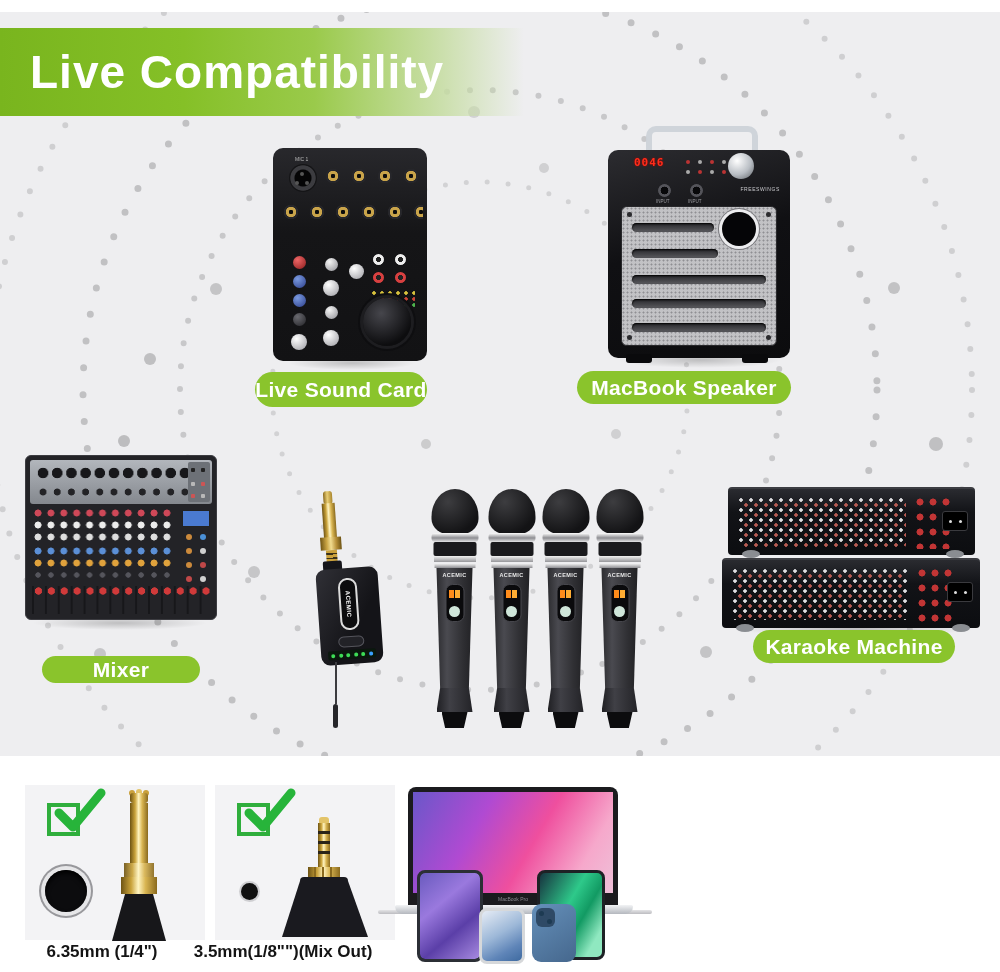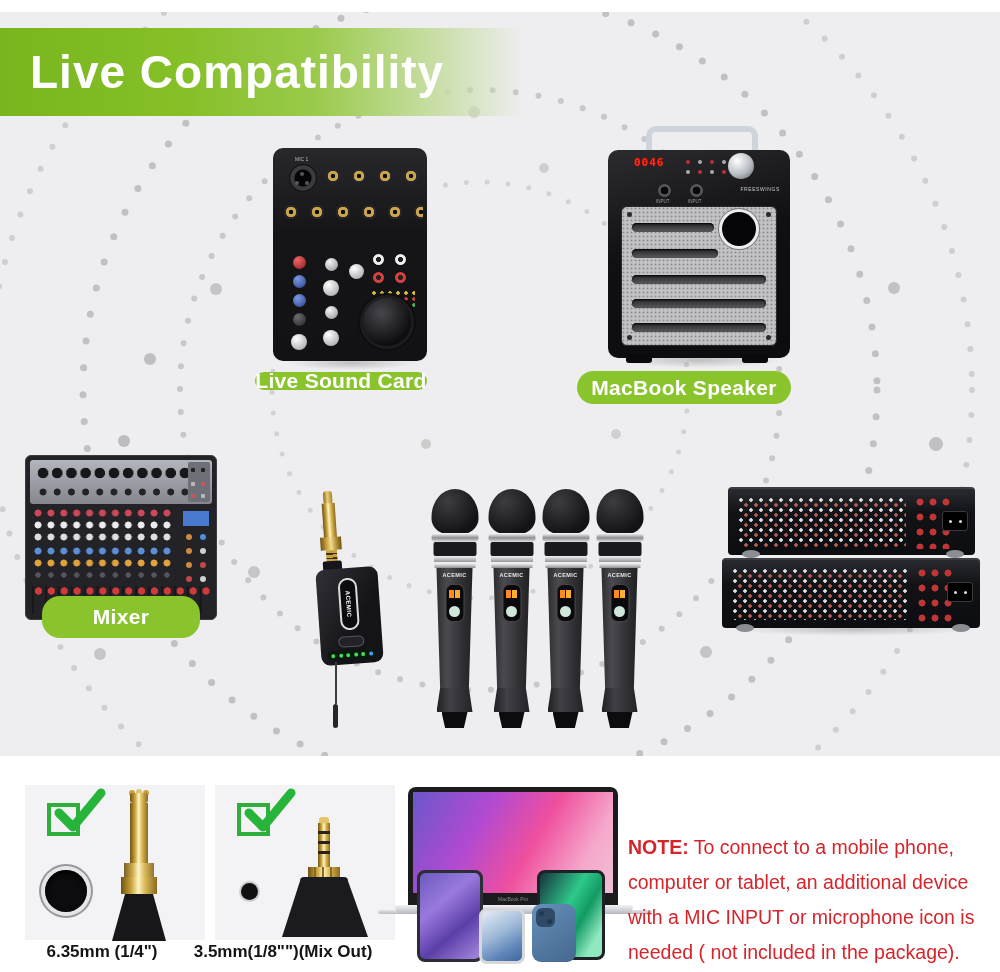--- a/index.html
+++ b/index.html
@@ -235,21 +235,21 @@
     <div class="kn" style="left:52px;top:158px;width:13px;height:13px;background:radial-gradient(circle at 35% 30%,#f4f4f4,#8e8e94);"></div>
     <div class="kn" style="left:50px;top:182px;width:16px;height:16px;background:radial-gradient(circle at 35% 30%,#fff,#9a9aa0);"></div>
     <div class="kn" style="left:76px;top:116px;width:15px;height:15px;background:radial-gradient(circle at 35% 30%,#fff,#9a9aa0);"></div>
     <div class="kn" style="left:100px;top:106px;width:11px;height:11px;background:radial-gradient(circle,#222 30%,#eee 34% 70%,#555 74%);"></div>
     <div class="kn" style="left:122px;top:106px;width:11px;height:11px;background:radial-gradient(circle,#222 30%,#eee 34% 70%,#555 74%);"></div>
     <div class="kn" style="left:100px;top:124px;width:11px;height:11px;background:radial-gradient(circle,#222 30%,#d84040 34% 70%,#722 74%);"></div>
     <div class="kn" style="left:122px;top:124px;width:11px;height:11px;background:radial-gradient(circle,#222 30%,#d84040 34% 70%,#722 74%);"></div>
     <div class="sc-leds" style="top:142px;"></div>
     <div class="sc-bigknob"></div>
   </div>
-  <div class="pill" style="left:255px;top:372px;width:172px;height:18px;">Live Sound Card</div>
+  <div class="pill" style="left:255px;top:372px;width:172px;height:35px;">Live Sound Card</div>
 
   <div class="spk-handle"></div>
   <div class="shadow" style="left:618px;top:352px;width:164px;height:16px;"></div>
   <div class="speaker">
     <div class="spk-display">0046</div>
     <div class="spk-dots"></div>
     <div class="spk-knob"></div>
     <div class="spk-in" style="left:50px;top:34px;"></div>
     <div class="spk-in" style="left:82px;top:34px;"></div>
     <div class="spk-inlabel" style="left:48px;top:49px;">INPUT</div>
@@ -282,37 +282,38 @@
     <div class="mrow" style="top:52px;background-image:radial-gradient(circle at 6px 5px,#cf4858 3.2px,transparent 3.8px);"></div>
     <div class="mrow" style="top:64px;background-image:radial-gradient(circle at 6px 5px,#ececec 3.2px,transparent 3.8px);"></div>
     <div class="mrow" style="top:76px;background-image:radial-gradient(circle at 6px 5px,#dedede 3.2px,transparent 3.8px);"></div>
     <div class="mrow" style="top:90px;background-image:radial-gradient(circle at 6px 5px,#5b8fd6 3.2px,transparent 3.8px);"></div>
     <div class="mrow" style="top:102px;background-image:radial-gradient(circle at 6px 5px,#e0a23c 3.2px,transparent 3.8px);"></div>
     <div class="mrow" style="top:114px;background-image:radial-gradient(circle at 6px 5px,#55555c 2.4px,transparent 3px);"></div>
     <div class="mx-screen"></div>
     <div class="mx-rdots"></div>
     <div class="mx-faders"></div>
   </div>
-  <div class="pill" style="left:42px;top:596px;width:158px;height:42px;">Mixer</div>
+  <div class="pill" style="left:42px;top:656px;width:158px;height:27px;">Mixer</div>
 
   <div class="shadow" style="left:732px;top:622px;width:244px;height:14px;"></div>
   <div class="kunit" style="left:728px;top:487px;width:247px;height:68px;">
     <div class="k-conn"></div>
     <div class="k-term"></div>
     <div class="k-pwr"></div>
   </div>
   <div class="k-foot" style="left:742px;top:550px;"></div>
   <div class="k-foot" style="left:946px;top:550px;"></div>
   <div class="kunit" style="left:722px;top:558px;width:258px;height:70px;">
     <div class="k-conn" style="width:176px;"></div>
     <div class="k-term" style="left:194px;"></div>
     <div class="k-pwr"></div>
   </div>
   <div class="k-foot" style="left:736px;top:624px;"></div>
   <div class="k-foot" style="left:952px;top:624px;"></div>
+  <div class="pill" style="left:753px;top:630px;width:202px;height:33px;">Karaoke Machine</div>
 
   <div class="receiver">
     <div class="rx-rot">
       <div class="rx-tip"></div>
       <div class="rx-shaft"></div>
       <div class="rx-collar"></div>
       <div class="rx-35"></div>
       <div class="rx-35base"></div>
       <div class="rx-body">
         <div class="rx-pill">
@@ -452,15 +453,14 @@
     <div class="cable"></div>
     <div class="mb-base"></div>
     <div class="ipad-mini"></div>
     <div class="ipad-air"></div>
     <div class="iphone-blue">
       <div class="ip-cam"></div>
     </div>
     <div class="iphone-silver"></div>
   </div>
 
-  <p class="note"><b>NOTE:</b><span> To connect to a mobile phone, computer or tablet, an additional device with a MIC INPUT or microphone icon is needed ( not included in the package).</span></p>
 
 </div>
 
 </body></html>

